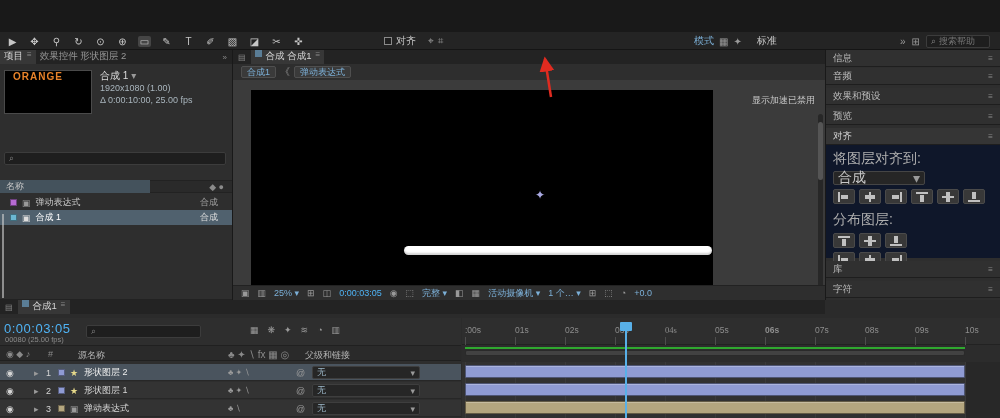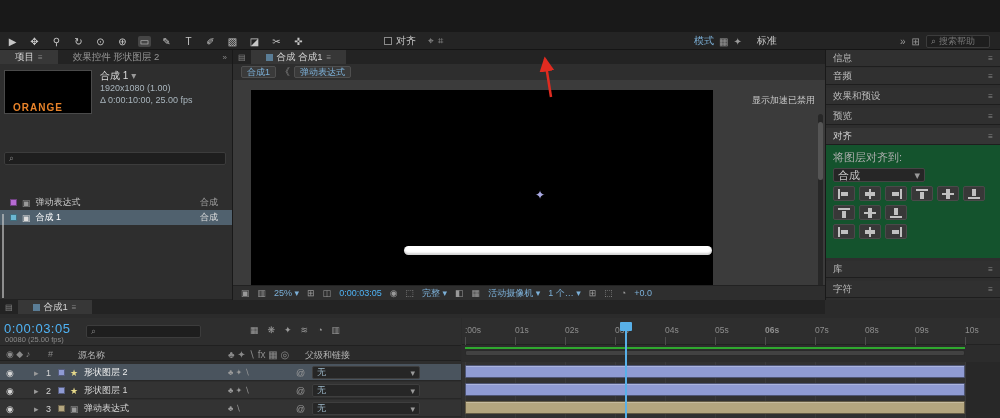--- a/index.html
+++ b/index.html
@@ -25,26 +25,26 @@
   .tool.active{background:#454545;border-radius:2px;}
   .chk{width:8px;height:8px;border:1px solid #8a8a8a;display:inline-block;background:#1f1f1f;}
   .swatch{width:22px;height:11px;display:inline-block;border:1px solid #999;}
   .annot-outline{outline:2px solid #e02b20;}
   .searchbox{display:flex;align-items:center;gap:3px;background:#1e1e1e;border:1px solid #3c3c3c;border-radius:2px;height:13px;padding:0 4px;color:#8a8a8a;font-size:9px;}
   .searchbox input{background:transparent;border:none;outline:none;color:#aaa;font-size:9px;width:100%;font-family:inherit;}
 
   
   .panel{position:absolute;background:#2e2e2e;}
   .tabbar{height:14px;background:#232323;display:flex;align-items:center;font-size:9.5px;color:#979797;}
-  .tab{padding:0 15px;height:14px;display:flex;align-items:center;gap:4px;white-space:nowrap;}
+  .tab{padding:0 4px;height:14px;display:flex;gap:4px;white-space:nowrap;}
   .tab.active{background:#373737;color:#d6d6d6;}
   .hamb{color:#8a8a8a;font-size:8px;}
 
   
-  .thumb{position:absolute;left:4px;top:6px;width:88px;height:44px;background:#000;border:1px solid #4a4a4a;display:flex;align-items:flex-end;padding-left:8px;}
+  .thumb{position:absolute;left:4px;top:6px;width:88px;height:44px;background:#000;border:1px solid #4a4a4a;display:flex;align-items:flex-start;padding-left:8px;}
   .thumb span{color:#e8832a;font-weight:bold;font-size:10px;letter-spacing:1px;}
   .pinfo{position:absolute;left:100px;top:6px;line-height:12px;}
   .phead{position:absolute;left:0;top:116px;width:232px;height:13px;background:#2a2a2a;border-top:1px solid #222;border-bottom:1px solid #222;display:flex;align-items:center;font-size:9px;color:#c4c4c4;}
   .phead .namecell{background:#44525c;height:13px;display:flex;align-items:center;padding:0 6px;width:150px;}
   .prow{position:absolute;left:0;width:232px;height:15px;display:flex;align-items:center;gap:5px;padding-left:10px;font-size:9px;color:#c8c8c8;}
   .prow.sel{background:#50616e;color:#fff;}
   .chip{width:7px;height:7px;display:inline-block;border:1px solid rgba(0,0,0,.4);flex:none;}
   .ptype{position:absolute;right:14px;color:#a0a0a0;}
   .pfoot{position:absolute;left:0;top:235px;width:232px;height:15px;background:#2a2a2a;border-top:1px solid #222;display:flex;align-items:center;gap:10px;padding:0 8px;font-size:8.5px;color:#9a9a9a;}
 
@@ -53,21 +53,21 @@
   .viewport{position:absolute;left:0;top:30px;width:592px;height:205px;background:#3b3b3b;}
   .compblack{position:absolute;left:18px;top:10px;width:462px;height:195px;background:#000;}
   .pill{position:absolute;left:153px;top:156px;width:308px;height:9px;background:#fff;border-radius:5px;box-shadow:inset 0 -2px 2px rgba(0,0,0,.18);}
   .sparkle{position:absolute;left:284px;top:98px;color:#a9a9e2;font-size:12px;}
   .cbar{position:absolute;left:0;top:235px;width:592px;height:15px;background:#2e2e2e;border-top:1px solid #222;display:flex;align-items:center;gap:8px;padding-left:8px;font-size:9px;color:#9a9a9a;white-space:nowrap;}
   .vscroll{position:absolute;right:2px;top:34px;width:5px;height:196px;background:#272727;border-radius:3px;}
   .vscroll i{position:absolute;left:0;top:8px;width:5px;height:58px;background:#555;border-radius:3px;}
 
   
   .rp-head{position:absolute;left:0;width:174px;height:17px;background:#303030;border-bottom:1px solid #1e1e1e;display:flex;align-items:center;justify-content:space-between;padding:0 7px;font-size:9.5px;color:#bdbdbd;}
-  .alignbody{position:absolute;left:0;top:95px;width:174px;height:113px;background:#14532d;padding:5px 7px;font-size:11px;color:#aeaeae;}
+  .alignbody{position:absolute;left:0;top:95px;width:174px;height:113px;background:#0f172a;padding:5px 7px;font-size:14px;color:#aeaeae;}
   .dd{display:inline-flex;align-items:center;justify-content:space-between;background:#262626;border:1px solid #454545;border-radius:2px;height:14px;padding:0 4px;color:#c8c8c8;}
   .btnrow{display:flex;gap:4px;margin-top:4px;}
   .abtn{width:22px;height:15px;background:#383838;border:1px solid #4a4a4a;border-radius:2px;display:flex;align-items:center;justify-content:center;}
   .ai{position:relative;width:12px;height:10px;}
   .ai::before,.ai::after{content:"";position:absolute;background:#c0c0c0;}
   .ai-l::before{left:0;top:0;width:2px;height:10px;}  .ai-l::after{left:3px;top:3px;width:7px;height:4px;}
   .ai-vc::before{left:5px;top:0;width:2px;height:10px;} .ai-vc::after{left:1px;top:3px;width:10px;height:4px;}
   .ai-r::before{right:0;top:0;width:2px;height:10px;}  .ai-r::after{right:3px;top:3px;width:7px;height:4px;}
   .ai-t::before{left:0;top:0;width:12px;height:2px;}   .ai-t::after{left:4px;top:3px;width:4px;height:7px;}
   .ai-hc::before{left:0;top:4px;width:12px;height:2px;} .ai-hc::after{left:4px;top:0;width:4px;height:10px;}
@@ -150,20 +150,24 @@
         <span>ORANGE</span>
       </div>
       <div class="pinfo">
         <div><span class="nowrap" style="color:#dedede;">合成 1</span> <span class="dim">▾</span></div>
         <div style="color:#a9b5bd;font-size:9px;">1920x1080 (1.00)</div>
         <div style="color:#a9b5bd;font-size:9px;">Δ 0:00:10:00, 25.00 fps</div>
       </div>
       <div class="searchbox abs" style="left:4px;top:88px;width:222px;">
         <span>⌕</span>
         <input style="">
+      </div>
+      <div class="phead">
+        <span class="namecell">名称</span>
+        <span style="margin-left:auto;padding-right:8px;color:#8a8a8a;">◆ ●</span>
       </div>
       <div class="prow" style="top:131px;">
         <span class="chip" style="background:#b66bd2;"></span>
         <span class="dim">▣</span>
         <span>弹动表达式</span>
         <span class="ptype">合成</span>
       </div>
       <div class="prow sel" style="top:146px;">
         <span class="chip" style="background:#6bb7d2;"></span>
         <span style="color:#ddd;">▣</span>
@@ -266,20 +270,21 @@
         <span class="abtn">
             <i class="ai ai-t"></i>
           </span>
         <span class="abtn">
             <i class="ai ai-hc"></i>
           </span>
         <span class="abtn">
             <i class="ai ai-b"></i>
           </span>
       </div>
+      <div style="margin-top:7px;">分布图层:</div>
       <div class="btnrow">
         <span class="abtn">
             <i class="ai ai-t"></i>
           </span>
         <span class="abtn">
             <i class="ai ai-hc"></i>
           </span>
         <span class="abtn">
             <i class="ai ai-b"></i>
           </span>
@@ -392,21 +397,21 @@
           </span>
       </div>
     </div>
 
     <div class="tl-right">
       <div class="abs" style="left:0;top:0;width:538px;height:27px;background:#2e2e2e;border-bottom:1px solid #222;">
         <span class="tick" style="left:3px;">:00s</span>
         <span class="tick" style="left:53px;">01s</span>
         <span class="tick" style="left:103px;">02s</span>
         <span class="tick" style="left:153px;">03s</span>
-        <span class="tick" style="left:203px;">04s</span>
+        <span class="tick" style="left:203px;font-family:Liberation Serif, serif;">04s</span>
         <span class="tick" style="left:253px;">05s</span>
         <span class="tick" style="left:303px;font-weight:bold;">06s</span>
         <span class="tick" style="left:353px;">07s</span>
         <span class="tick" style="left:403px;">08s</span>
         <span class="tick" style="left:453px;">09s</span>
         <span class="tick" style="left:503px;">10s</span>
         <span class="tickline" style="left:3px;"></span>
           <span class="tickline" style="left:53px;"></span>
         <span class="tickline" style="left:103px;"></span>
           <span class="tickline" style="left:153px;"></span>

